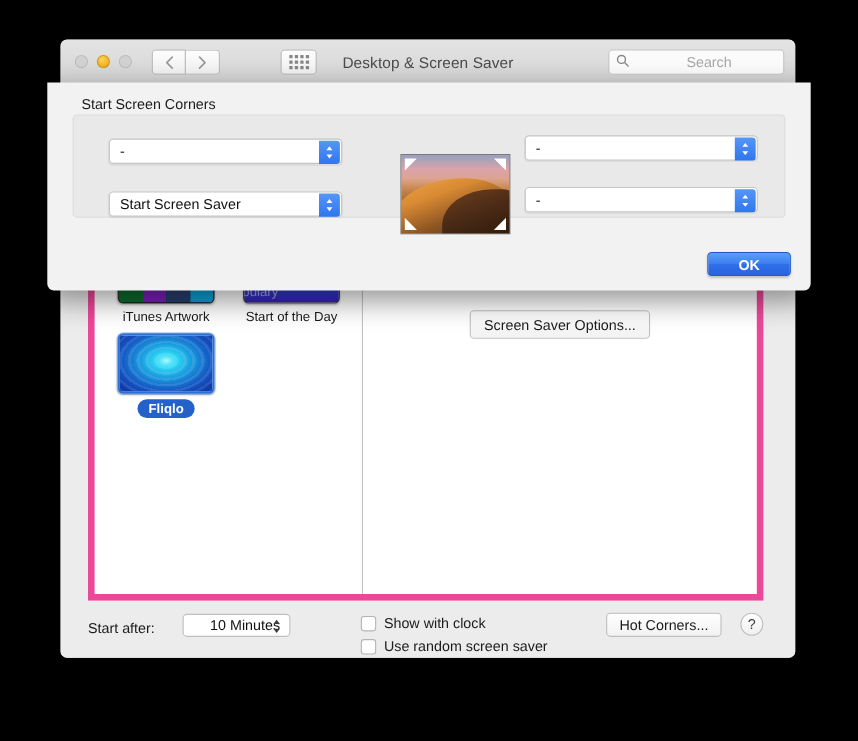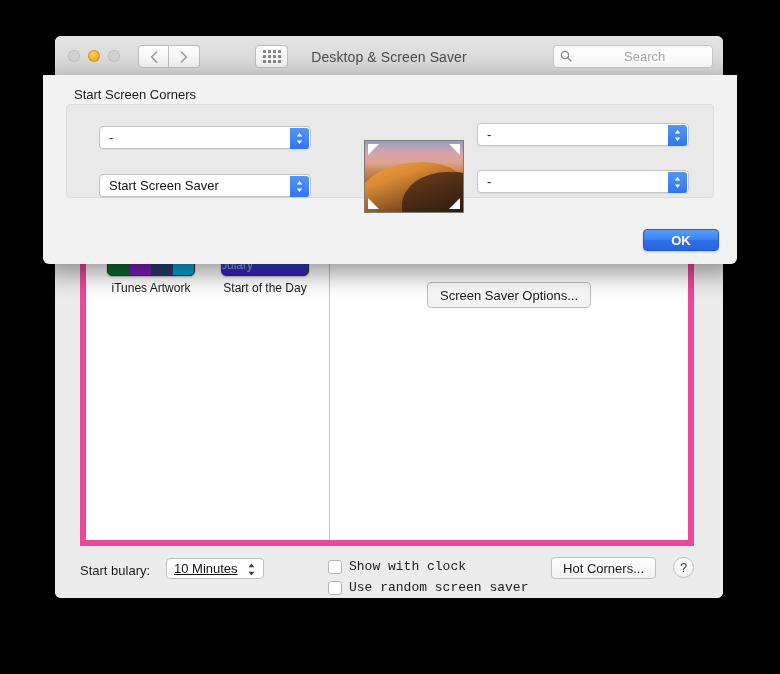--- a/index.html
+++ b/index.html
@@ -362,35 +362,33 @@
     font-size: 13px; color:#1b1b1b;
   }
   .stepper {
     position:absolute; left:86px; top:1px;
     width: 98px; height: 21px;
     background: #ffffff;
     border: 1px solid #bfbfbf;
     border-radius: 4px;
     display:flex;
     align-items:center;
-    padding-left: 7px;
+    padding-left: 24px;
     box-sizing: border-box;
     font-size: 13px;
     color: #111;
-    text-decoration: underline;
   }
   .stepper .chev {
     position:absolute; right: 7px; top: 3px;
   }
   .cb-row {
     position:absolute;
     left: 248px;
     display:flex;
     align-items:center;
-    font-family:Liberation Mono, monospace;
   }
   .cb-row.r1 { top: 2px; }
   .cb-row.r2 { top: 23px; }
   .cbox {
     width: 14px; height: 14px;
     background: #ffffff;
     border: 1px solid #b4b4b4;
     border-radius: 3px;
     box-sizing: border-box;
     margin-right: 7px;
@@ -653,41 +651,45 @@
             <div class="ss-cell">
               <div class="ss-thumb th-word" id="word-terms">
                   <b style="left: 2%; top: 16%; font-size: 17px; opacity: 0.95;">graphy</b>
                   <b style="left: 64%; top: 30%; font-size: 9px; opacity: 0.55;">voca</b>
                   <b style="left: 38%; top: 48%; font-size: 14px; opacity: 0.9;">lexicog</b>
                   <b style="left: -2%; top: 68%; font-size: 12px; opacity: 0.6;">bulary</b>
                 </div>
               <div class="ss-label">Start of the Day</div>
             </div>
 
+            <div class="ss-cell">
+              <div class="ss-thumb th-fliqlo sel"></div>
+              <div class="ss-label sel">Fliqlo</div>
+            </div>
 
           </div>
         </div>
 
         <div class="ss-preview-side">
           <div class="preview-screen">
             <div class="flip-row">
               <div class="flip-card">
                 <span>19</span>
               </div>
               <div class="flip-card">
                 <span>00</span>
               </div>
             </div>
           </div>
           <div class="options-btn">Screen Saver Options...</div>
         </div>
       </div>
 
       <div class="bottom-bar">
-        <div class="startafter-label">Start bulary:</div>
+        <div class="startafter-label">Start after:</div>
 
         <div class="stepper">
           <span>10 Minutes</span>
           <span class="chev">
             <svg width="9" height="15" viewBox="0 0 9 15">
                 <path d="M4.5 1.5L7.4 5.3H1.6z" fill="#3b3b3b"></path>
                 <path d="M4.5 13.5L1.6 9.7h5.8z" fill="#3b3b3b"></path>
               </svg>
           </span>
         </div>

